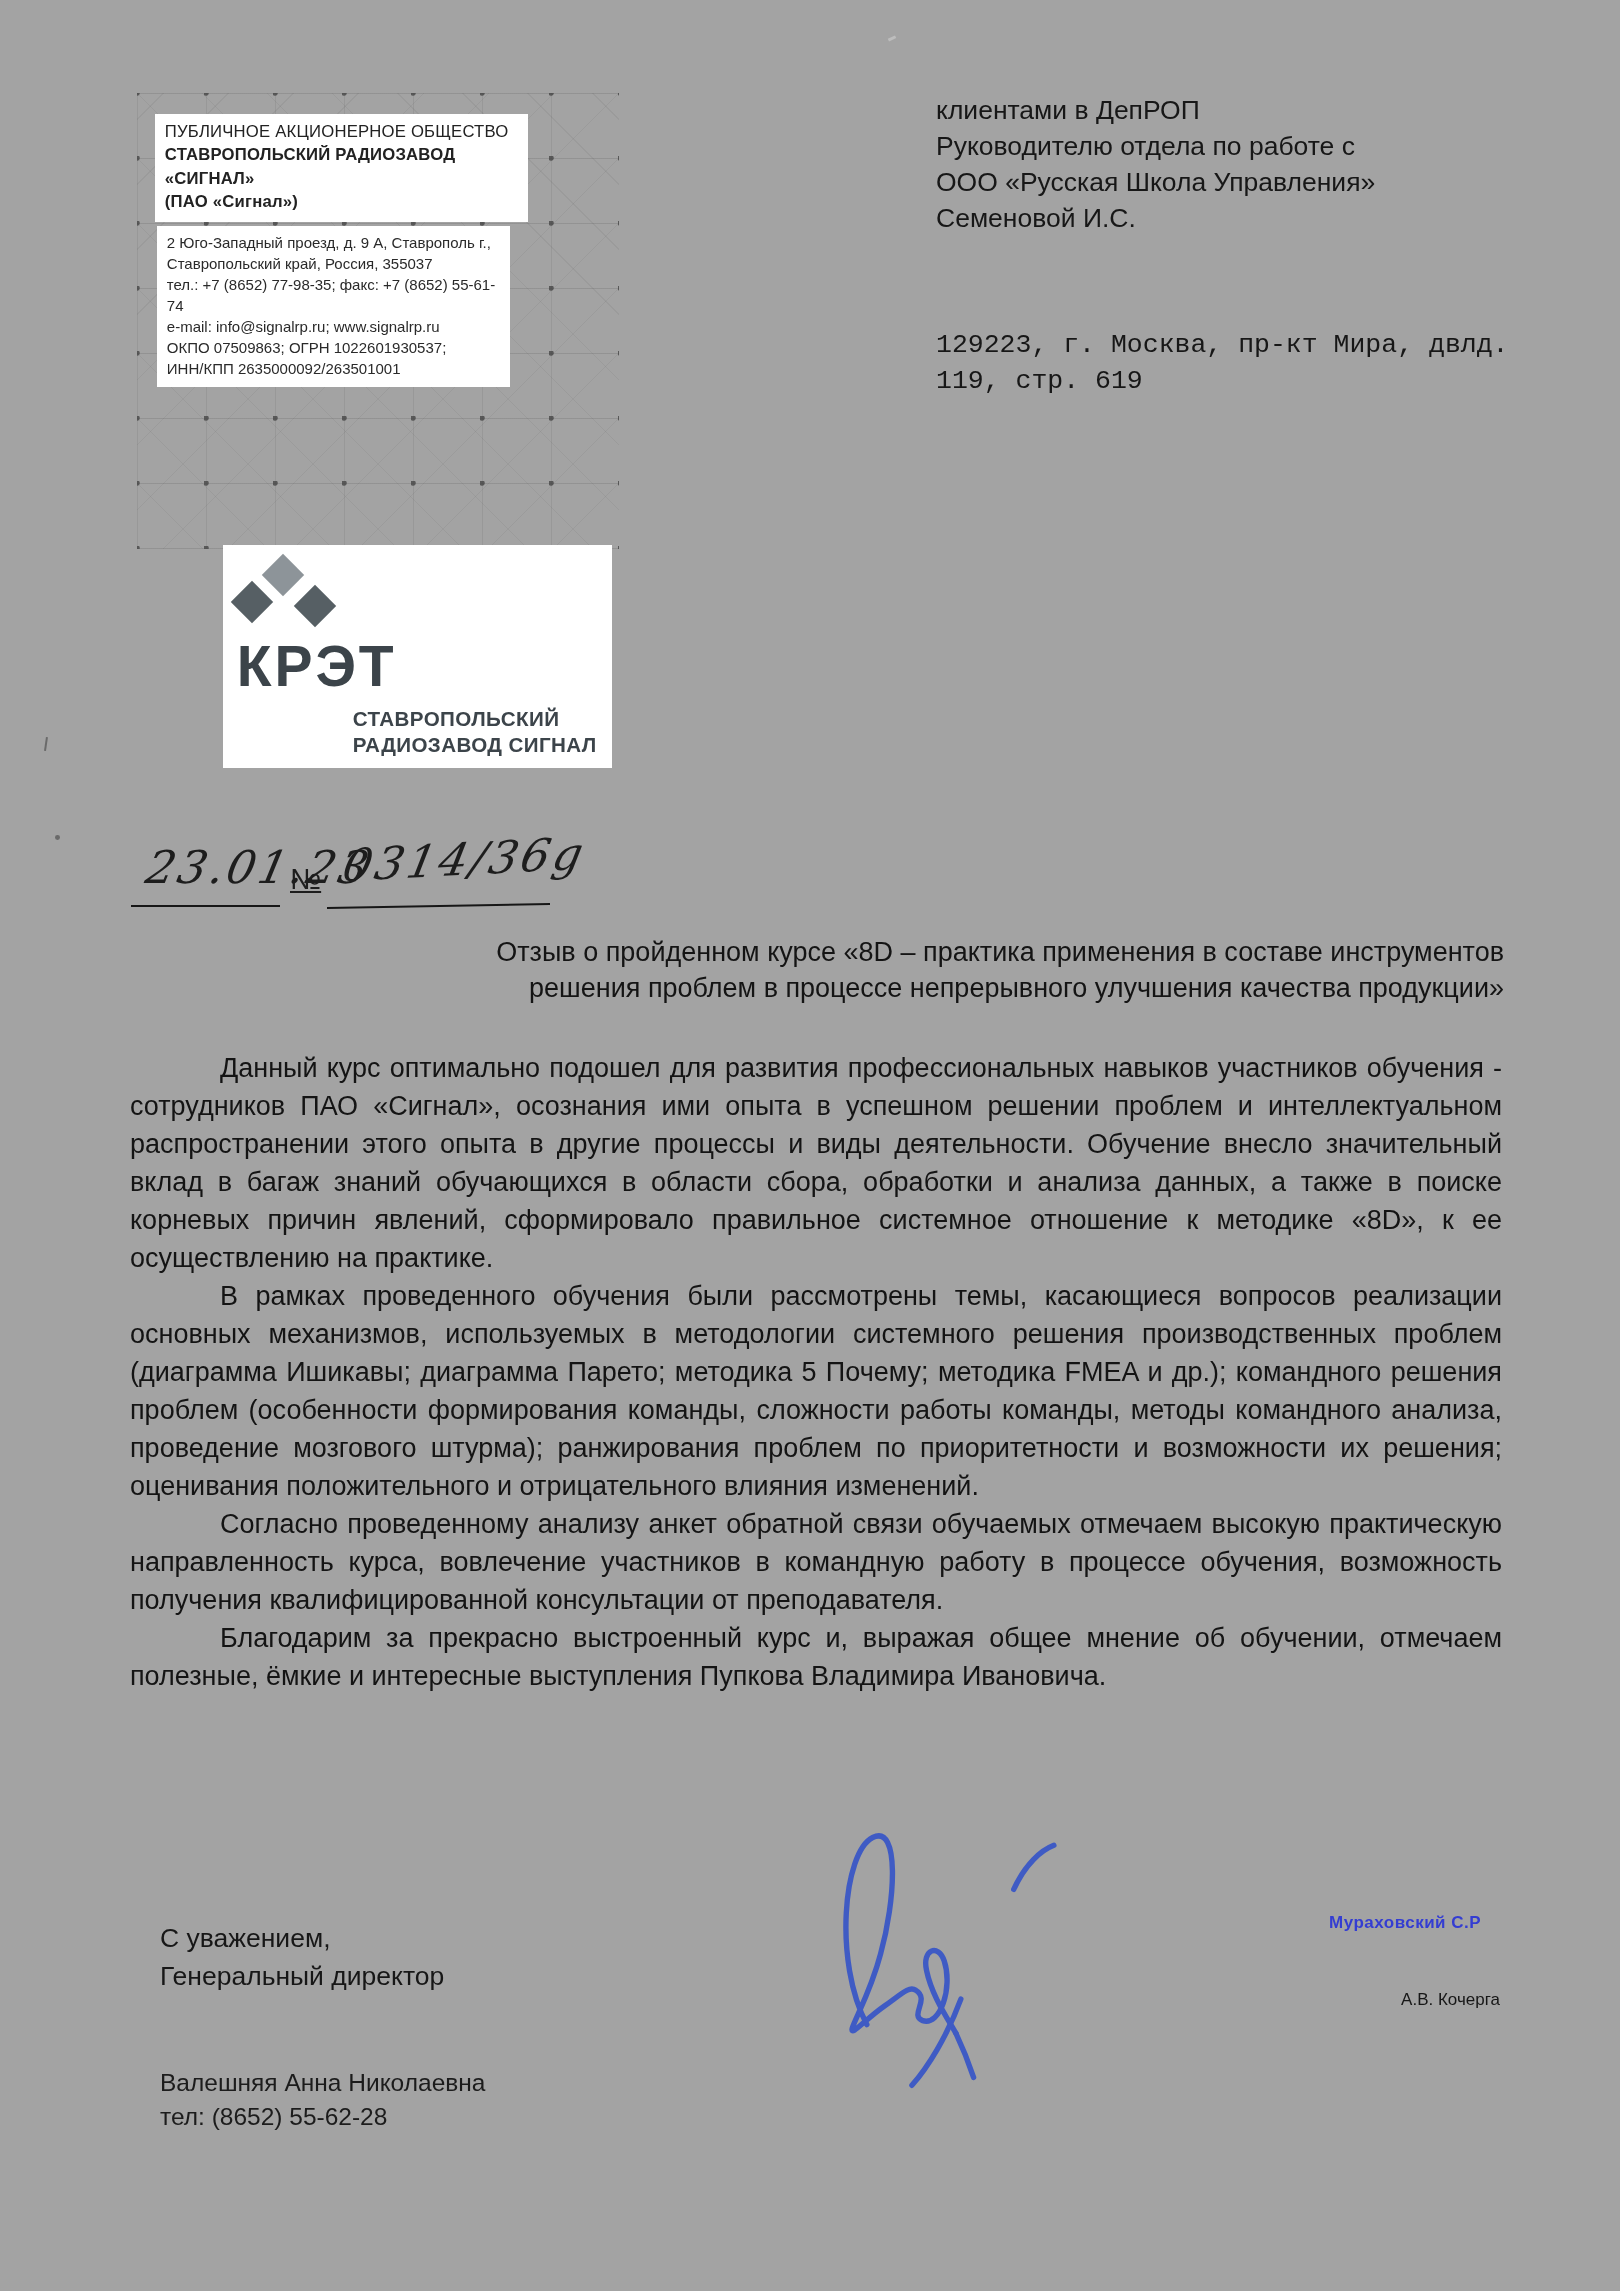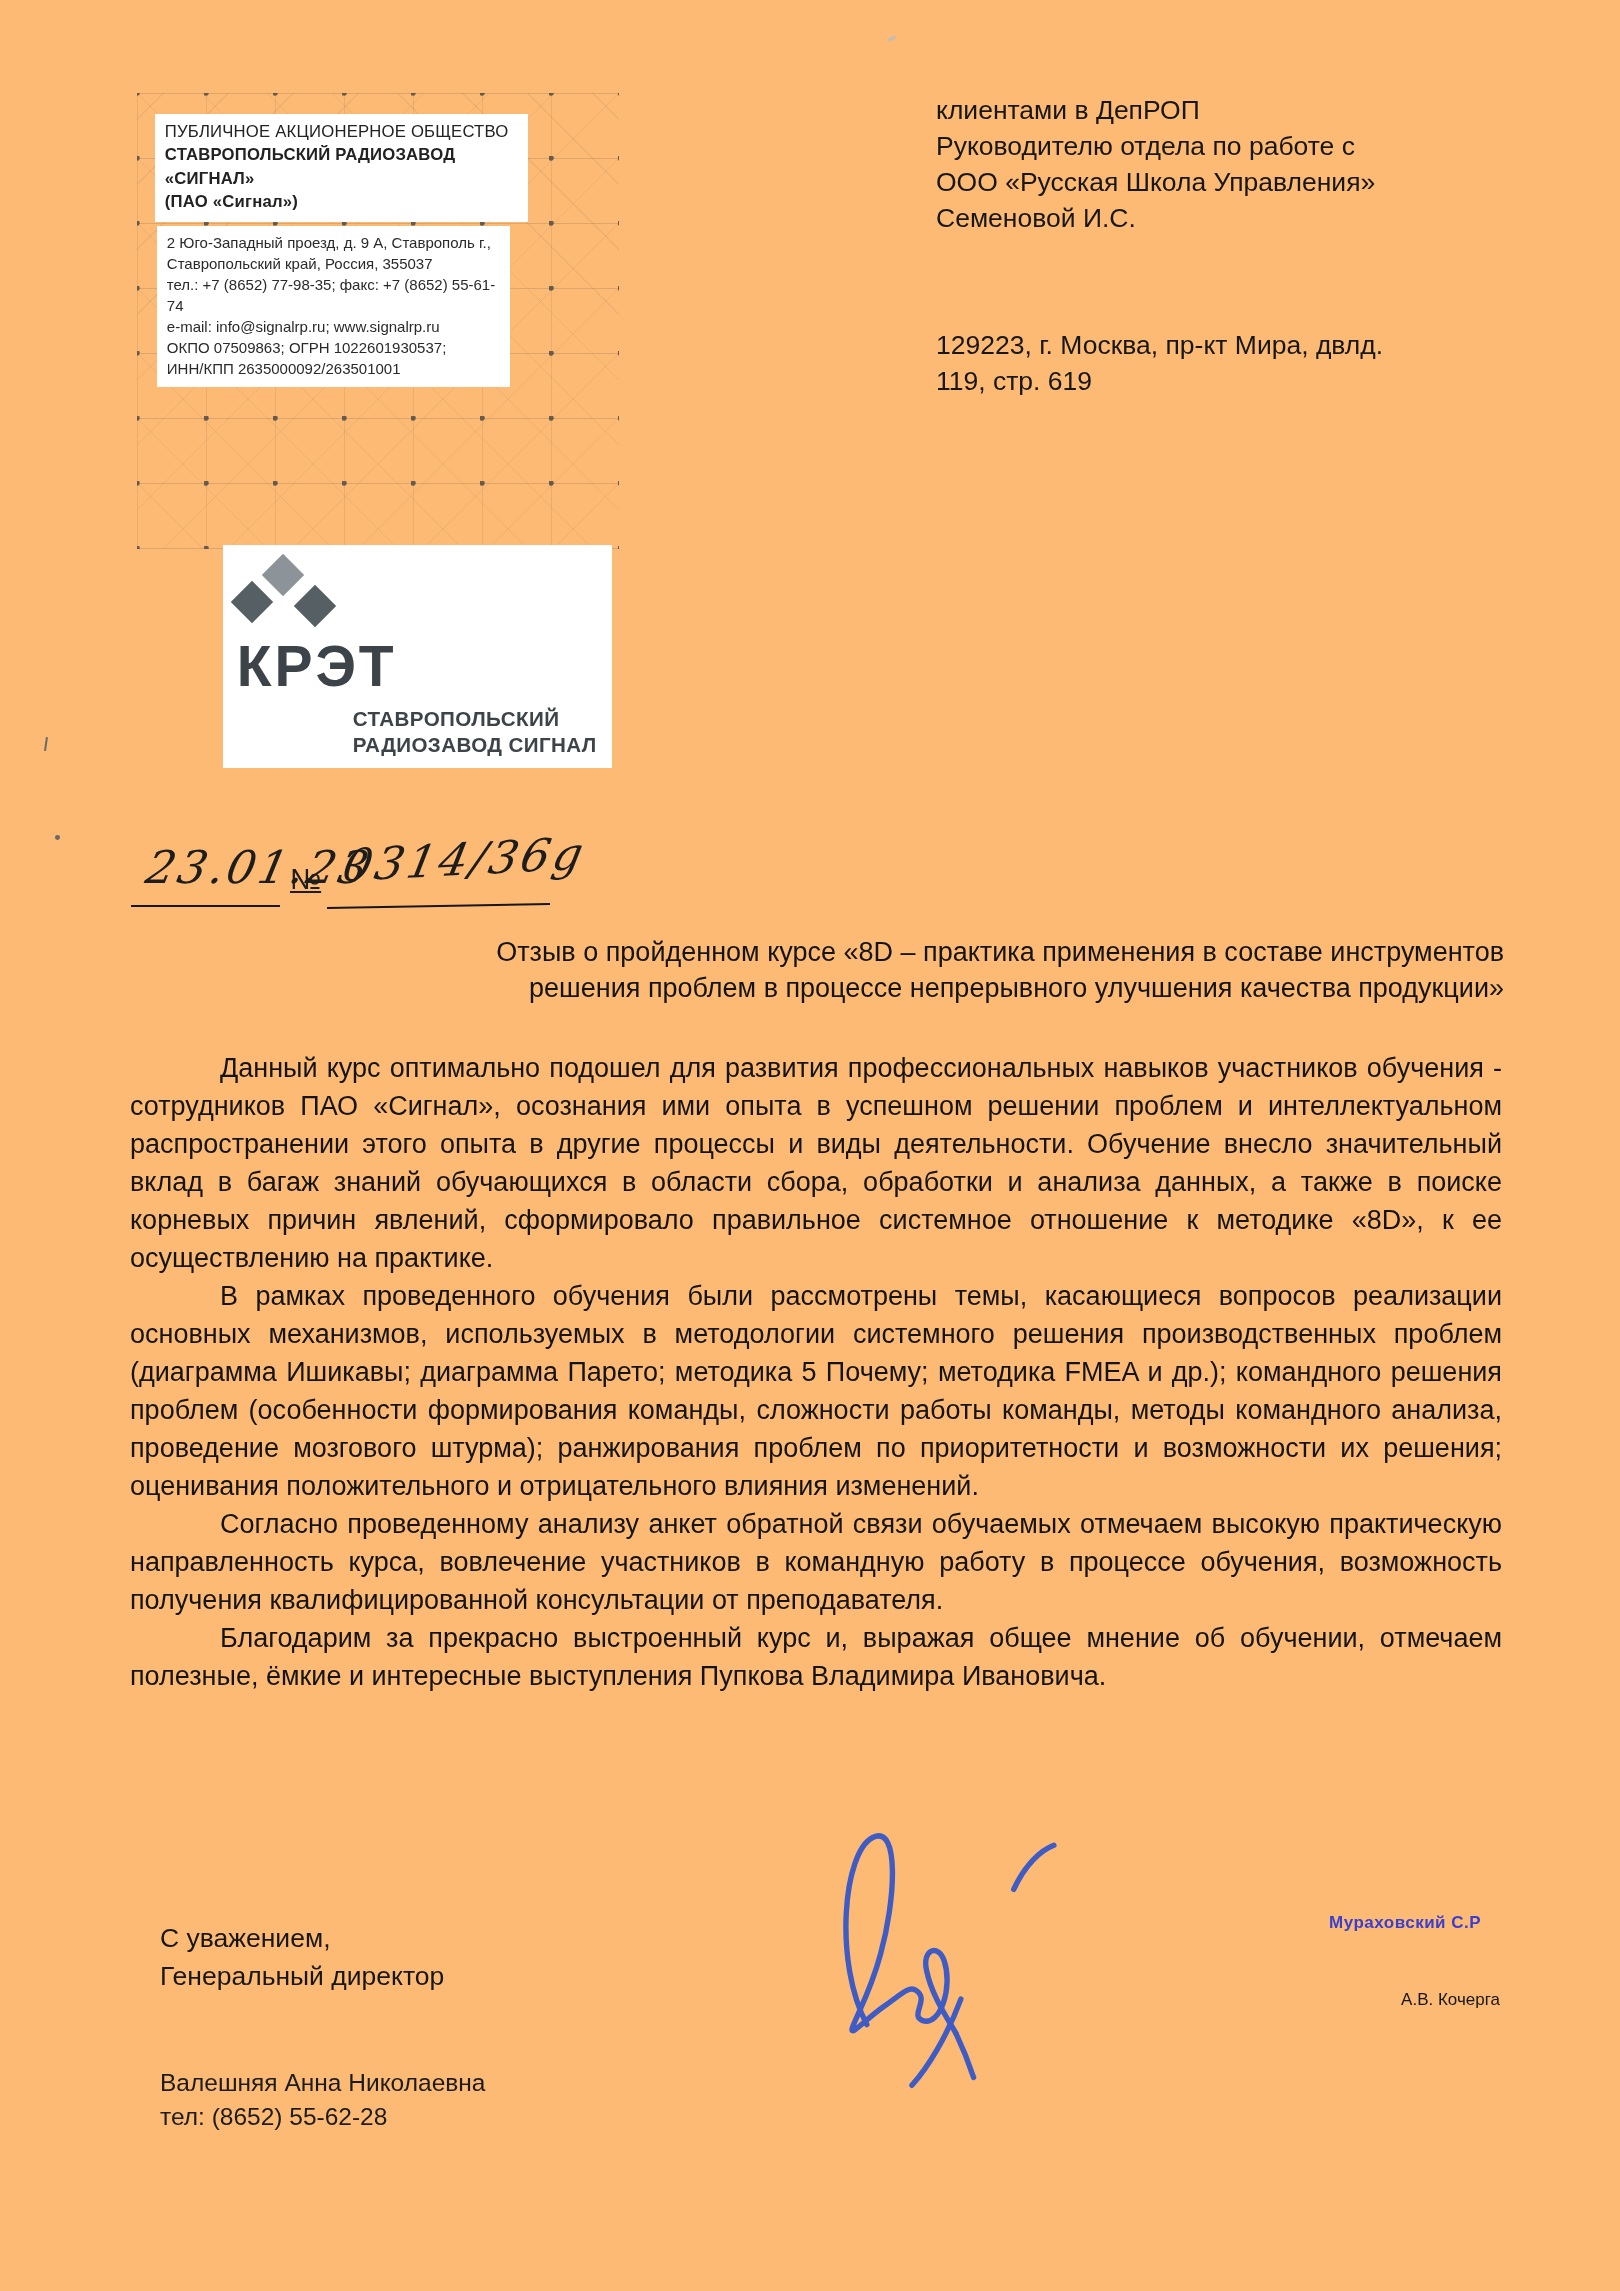--- a/index.html
+++ b/index.html
@@ -1,17 +1,17 @@
 <!DOCTYPE html>
 <html><head>
 <meta charset="utf-8">
 <style>
   html,body{margin:0;padding:0;background:#e8e8e8;}
   .page{
-    position:relative; width:1620px; height:2292px; background:#fdba74;
+    position:relative; width:1620px; height:2292px; background:#a3a3a3;
     font-family:"Liberation Sans", sans-serif; color:#1c1c1c; overflow:hidden;
   }
   
   .pattern{
     position:absolute; left:137px; top:93px; width:482px; height:456px;
     background-image:
       radial-gradient(circle at 2px 2px, rgba(70,70,70,0.80) 2.2px, rgba(70,70,70,0) 3.3px),
       linear-gradient(to bottom, rgba(60,60,60,0.16) 1px, transparent 1px),
       linear-gradient(to right, rgba(60,60,60,0.10) 1px, transparent 1px),
       repeating-linear-gradient(45deg, rgba(60,60,60,0.08) 0 1px, transparent 1px 46px),
@@ -39,21 +39,21 @@
   .brand{
     font-size:57px; font-weight:bold; letter-spacing:2.9px; color:#3c444a; line-height:63px;
     margin-left:2px; margin-top:2px;
   }
   .logosub{
     margin-left:118px; margin-top:7.8px; font-size:20.6px; font-weight:bold;
     line-height:26.5px; color:#3c444a; letter-spacing:0.4px;
   }
   
   .recipient{position:absolute; left:936px; top:92px; font-size:26.5px; line-height:36px; color:#171717;}
-  .rec-address{position:absolute; left:936px; top:327px; font-size:26.5px; line-height:36px; color:#171717;}
+  .rec-address{position:absolute; left:936px; top:327px; font-size:26.5px; line-height:36px; color:#171717;font-family:Liberation Mono, monospace;}
   
   .hand{
     font-family:"DejaVu Serif", serif; font-style:italic; color:#1d1d1d;
     transform:skewX(-12deg); letter-spacing:2.9px;
   }
   .ref-date{position:absolute; left:147px; top:841px; font-size:45px;}
   .ref-no{position:absolute; left:290px; top:863px; font-size:29px; color:#1d1d1d; text-decoration:underline;}
   .ref-num{position:absolute; left:345px; top:833px; font-size:45px; transform:skewX(-14deg) rotate(-3deg);}
   .uline{position:absolute; height:0; border-bottom:2.5px solid #161616;}
   .ul1{left:131px; top:905px; width:149px;}

